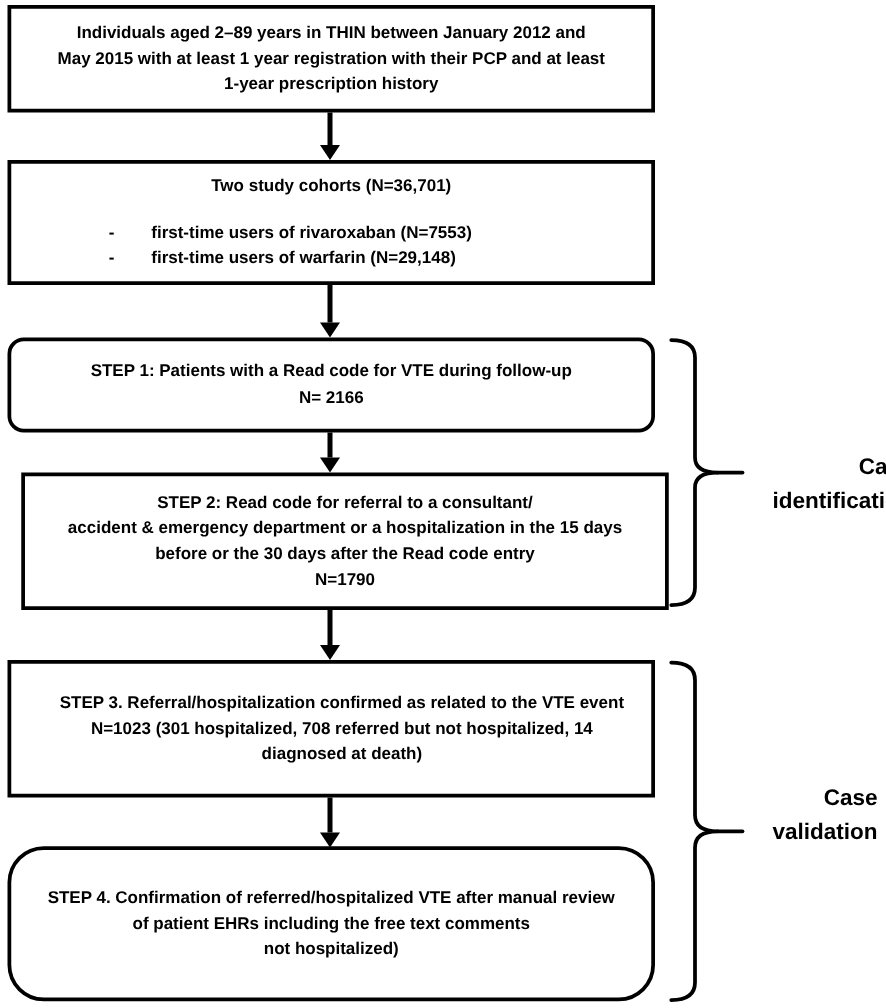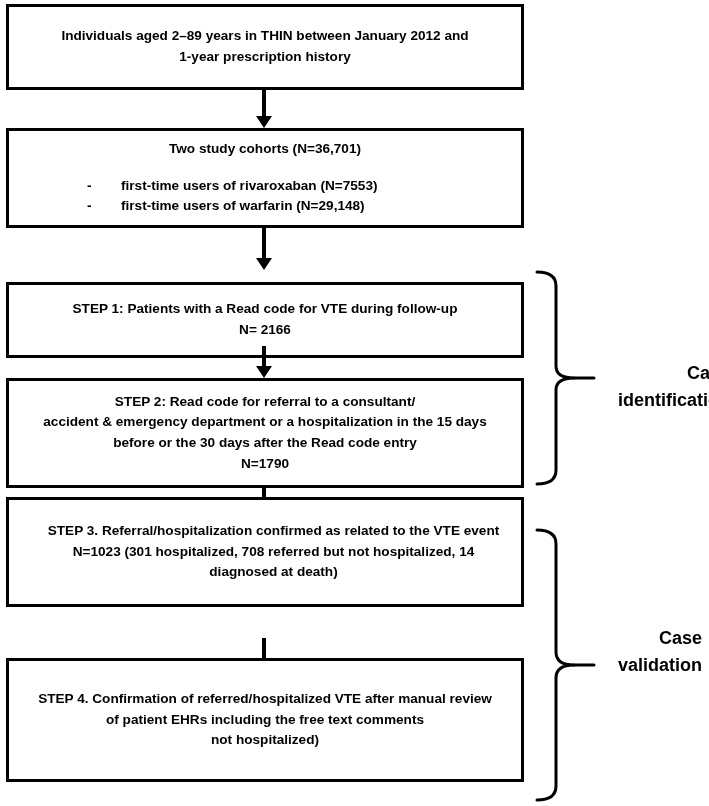--- a/index.html
+++ b/index.html
@@ -96,20 +96,21 @@
     white-space: nowrap;
   }
 </style>
 </head>
 <body>
 
 <div id="flowchart">
 
   <div class="box" style="left:6px; top:4px; width:518px; height:86px;">
     <div class="line">Individuals aged 2–89 years in THIN between January 2012 and</div>
+    <div class="line">May 2015 with at least 1 year registration with their PCP and at least</div>
     <div class="line">1-year prescription history</div>
   </div>
 
   <div class="arrow" style="top:90px; height:38px;">
     <div class="stem" style="height:26px;"></div>
     <div class="head" style="top:26px;"></div>
   </div>
 
   <div class="box" style="left:6px; top:128px; width:518px; height:100px;">
     <div class="line">Two study cohorts (N=36,701)</div>
@@ -123,54 +124,54 @@
         <span class="btext">first-time users of warfarin (N=29,148)</span>
       </div>
     </div>
   </div>
 
   <div class="arrow" style="top:228px; height:42px;">
     <div class="stem" style="height:30px;"></div>
     <div class="head" style="top:30px;"></div>
   </div>
 
-  <div class="box" style="left:6px; top:282px; width:518px; height:76px;">
+  <div class="box" style="left:6px; top:270px; width:518px; height:76px;border-radius:13px;">
     <div class="line">STEP 1: Patients with a Read code for VTE during follow-up</div>
     <div class="line gap-above">N= 2166</div>
   </div>
 
   <div class="arrow" style="top:346px; height:32px;">
     <div class="stem" style="height:20px;"></div>
     <div class="head" style="top:20px;"></div>
   </div>
 
-  <div class="box" style="left:6px; top:378px; width:518px; height:110px;justify-content:center;">
+  <div class="box" style="left:17px; top:378px; width:518px; height:110px;justify-content:center;">
     <div class="line">STEP 2: Read code for referral to a consultant/</div>
     <div class="line">accident &amp; emergency department or a hospitalization in the 15 days</div>
     <div class="line">before or the 30 days after the Read code entry</div>
     <div class="line">N=1790</div>
   </div>
 
   <div class="arrow" style="top:488px; height:40px;">
     <div class="stem" style="height:28px;"></div>
     <div class="head" style="top:28px;"></div>
   </div>
 
-  <div class="box" style="left:6px; top:497px; width:518px; height:110px;padding-left:27px;">
+  <div class="box" style="left:6px; top:528px; width:518px; height:110px;padding-left:27px;">
     <div class="line">STEP 3. Referral/hospitalization confirmed as related to the VTE event</div>
     <div class="line gap-above">N=1023 (301 hospitalized, 708 referred but not hospitalized, 14</div>
     <div class="line">diagnosed at death)</div>
   </div>
 
   <div class="arrow" style="top:638px; height:40px;">
     <div class="stem" style="height:28px;"></div>
     <div class="head" style="top:28px;"></div>
   </div>
 
-  <div class="box" style="left:6px; top:658px; width:518px; height:124px;">
+  <div class="box" style="left:6px; top:677px; width:518px; height:124px;border-radius:29px;">
     <div class="line">STEP 4. Confirmation of referred/hospitalized VTE after manual review</div>
     <div class="line">of patient EHRs including the free text comments</div>
     <div class="line">not hospitalized)</div>
   </div>
 
   <svg class="brace-svg" style="left:534px; top:266px; width:64px; height:224px;" viewBox="0 0 64 224" xmlns="http://www.w3.org/2000/svg">
     <path d="M3 6 Q 22 6 22 20 L22 100 Q 22 112 40 112 Q 22 112 22 124 L22 204 Q 22 218 3 218" fill="none" stroke="#000000" stroke-width="3" stroke-linecap="round" stroke-linejoin="round"></path>
     <line x1="40" y1="112" x2="60" y2="112" stroke="#000000" stroke-width="3" stroke-linecap="round"></line>
   </svg>
   <div class="brace-label" style="left:618px; top:360px;">

